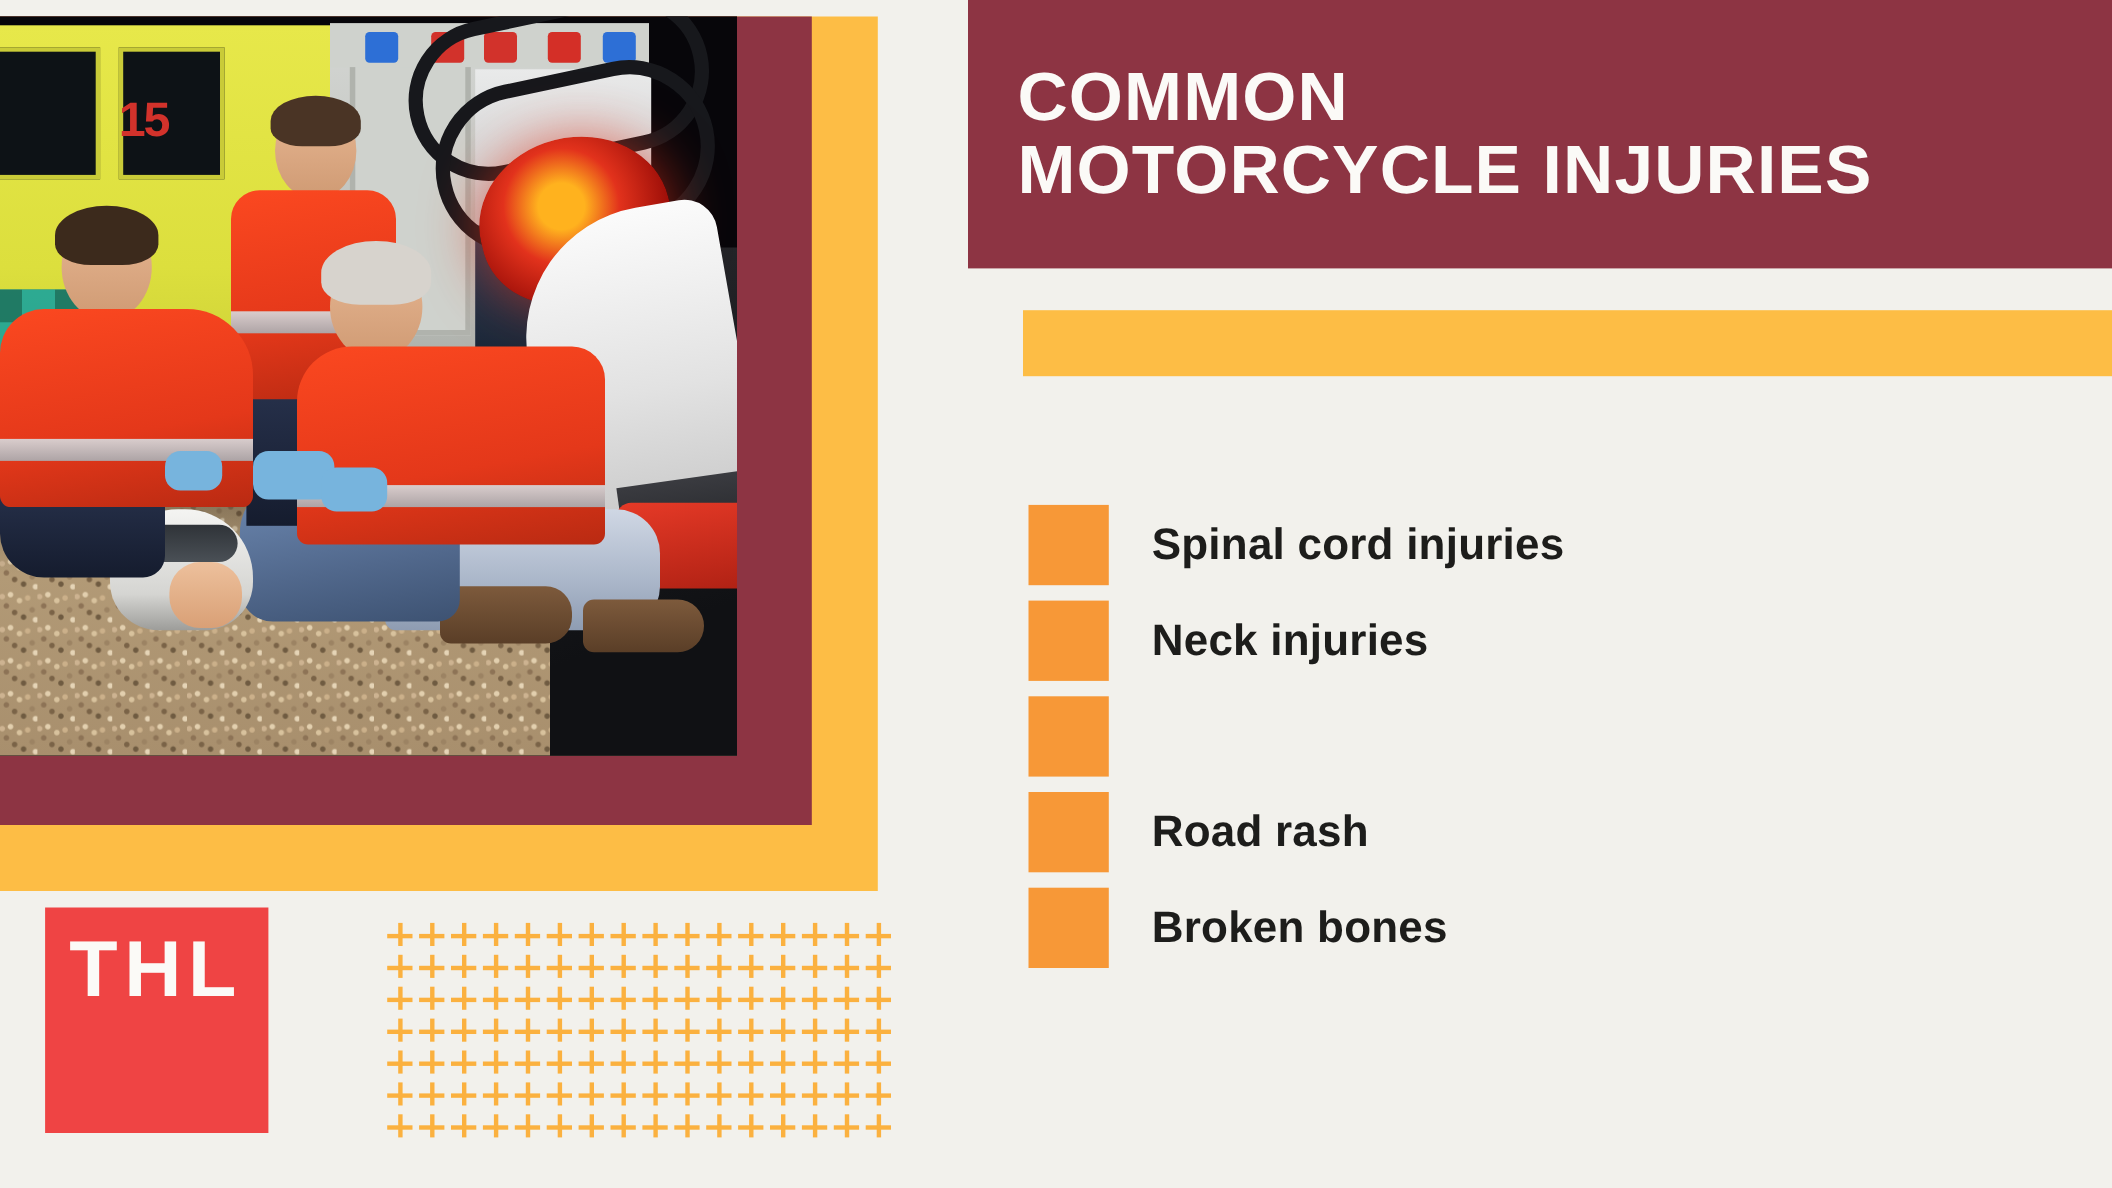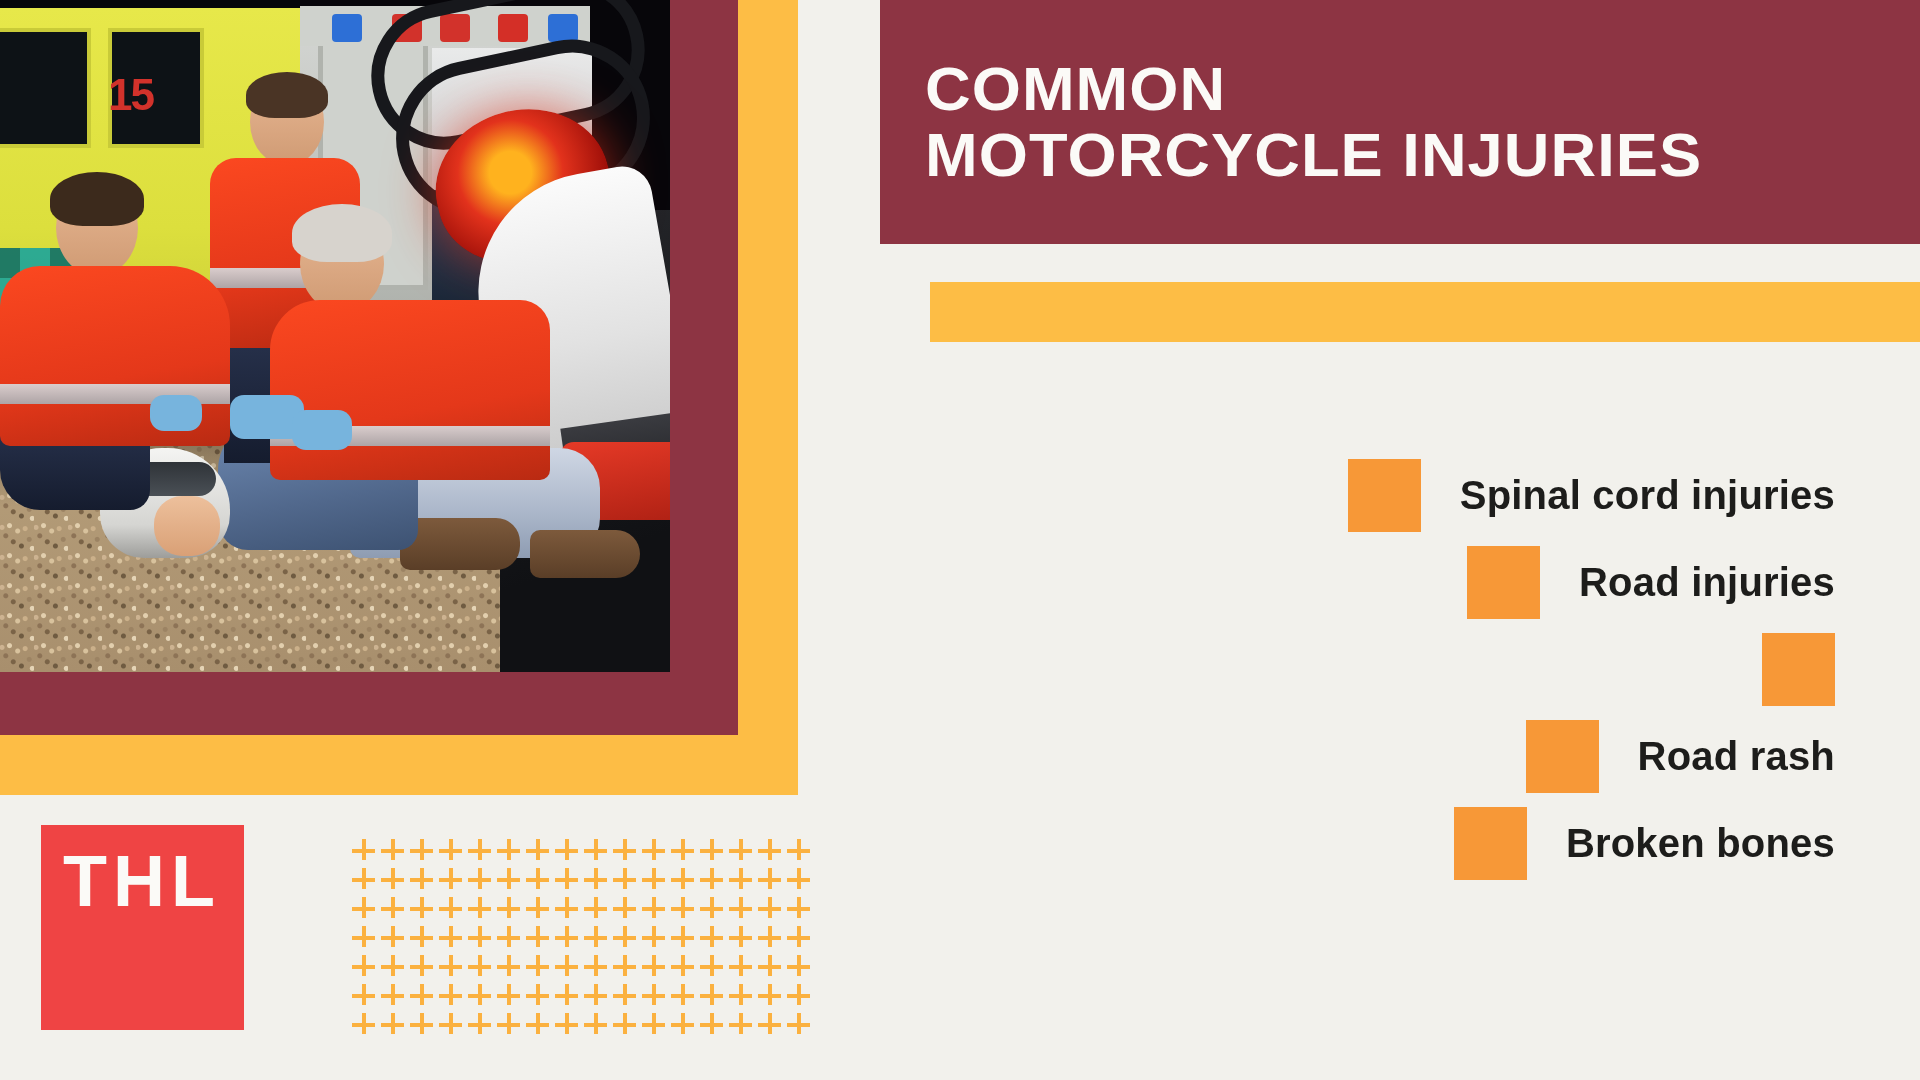--- a/index.html
+++ b/index.html
@@ -4,21 +4,21 @@
 <style>
   * { margin:0; padding:0; box-sizing:border-box; }
   html,body { width:1920px; height:1080px; overflow:hidden; }
   body {
     background:#f2f1ec;
     font-family:"Liberation Sans", sans-serif;
     position:relative;
   }
 
   
-  #photo-stack { position:absolute; left:0; top:0; width:800px; height:800px;padding-left:40px; }
+  #photo-stack { position:absolute; left:0; top:15px; width:800px; height:800px;padding-left:40px; }
 
   .layer-yellow {
     position:absolute; left:0; top:0;
     width:798px; height:795px;
     background:#fdbd45;
   }
   .layer-maroon {
     position:absolute; left:0; top:0;
     width:738px; height:735px;
     background:#8d3443;
@@ -273,21 +273,20 @@
   }
   #title-underbar {
     position:absolute; left:930px; top:282px; width:990px; height:60px;
     background:#fdbd45;
   }
 
   #injury-list { position:absolute; left:935px; top:452px; width:900px; }
   .injury-row {
     display:flex; align-items:center;
     height:87px;
-    justify-content:flex-end;
   }
   .injury-swatch {
     width:73px; height:73px; background:#f79837; flex:0 0 73px;
   }
   .injury-label {
     margin-left:39px;
     font-size:40px; font-weight:bold; color:#1d1d1b;
     letter-spacing:.2px;
     white-space:nowrap;
   }
@@ -503,21 +502,21 @@
 </div>
 <div id="title-underbar"></div>
 
 <div id="injury-list">
     <div class="injury-row">
       <div class="injury-swatch" style="background: rgb(247, 152, 55);"></div>
       <div class="injury-label">Spinal cord injuries</div>
     </div>
     <div class="injury-row">
       <div class="injury-swatch" style="background: rgb(247, 152, 55);"></div>
-      <div class="injury-label">Road injuries</div>
+      <div class="injury-label">Neck injuries</div>
     </div>
     <div class="injury-row">
       <div class="injury-swatch" style="background: rgb(247, 152, 55);"></div>
     </div>
     <div class="injury-row">
       <div class="injury-swatch" style="background: rgb(247, 152, 55);"></div>
       <div class="injury-label">Road rash</div>
     </div>
     <div class="injury-row">
       <div class="injury-swatch" style="background: rgb(247, 152, 55);"></div>

